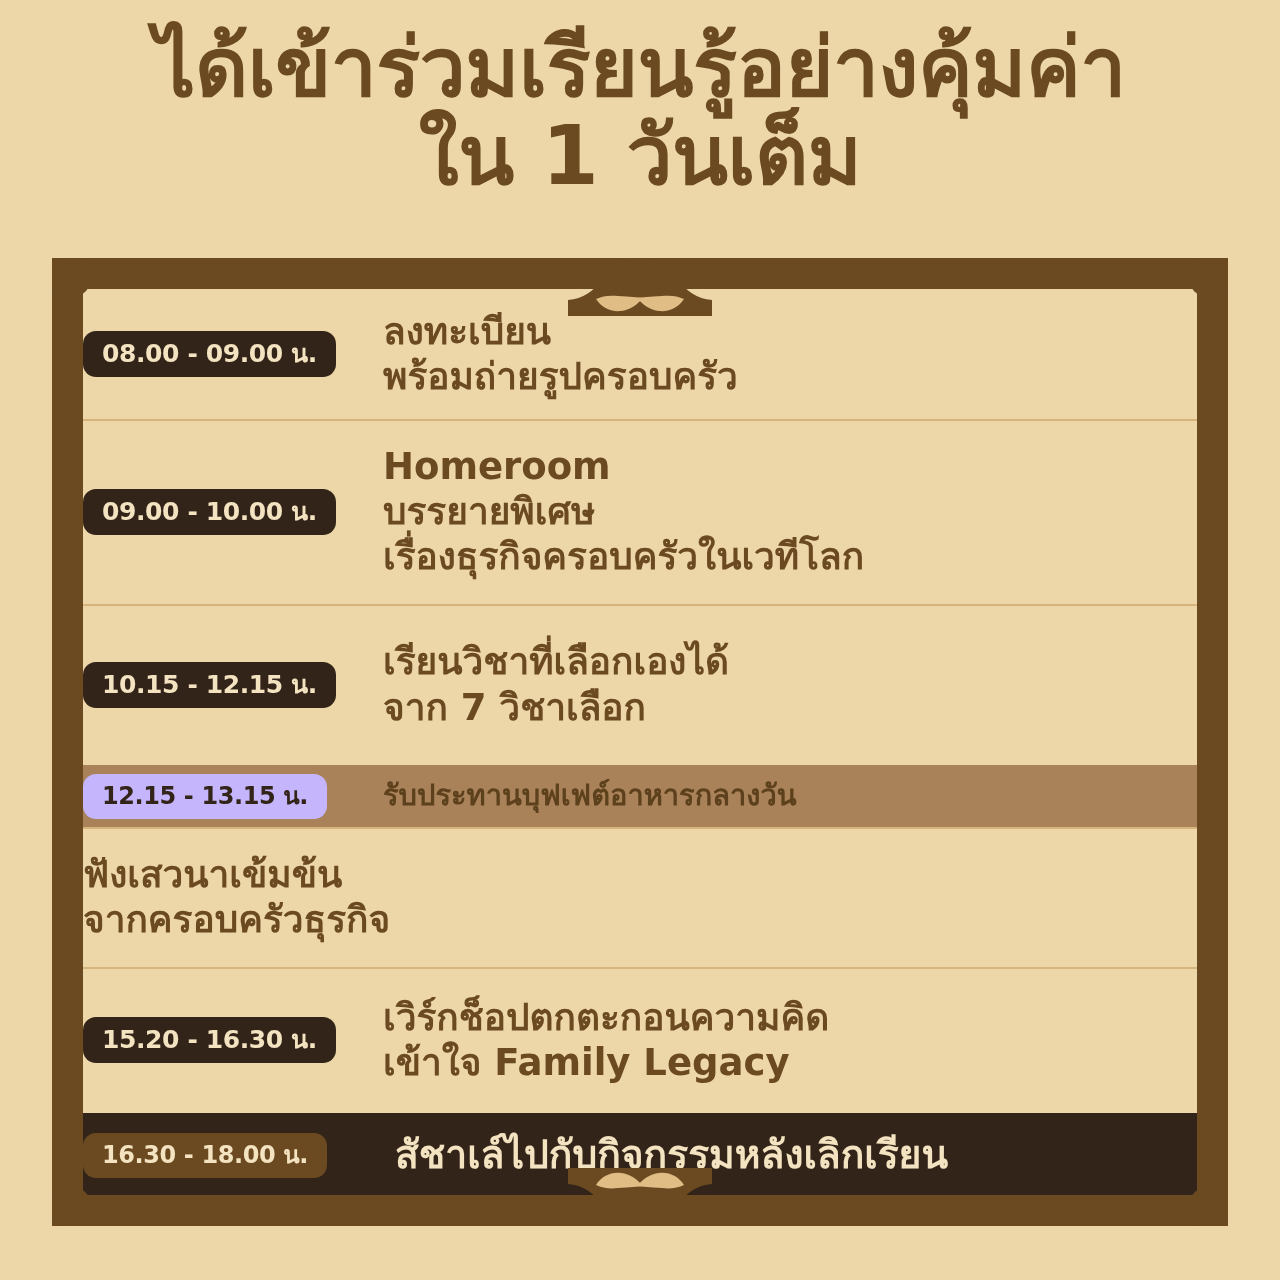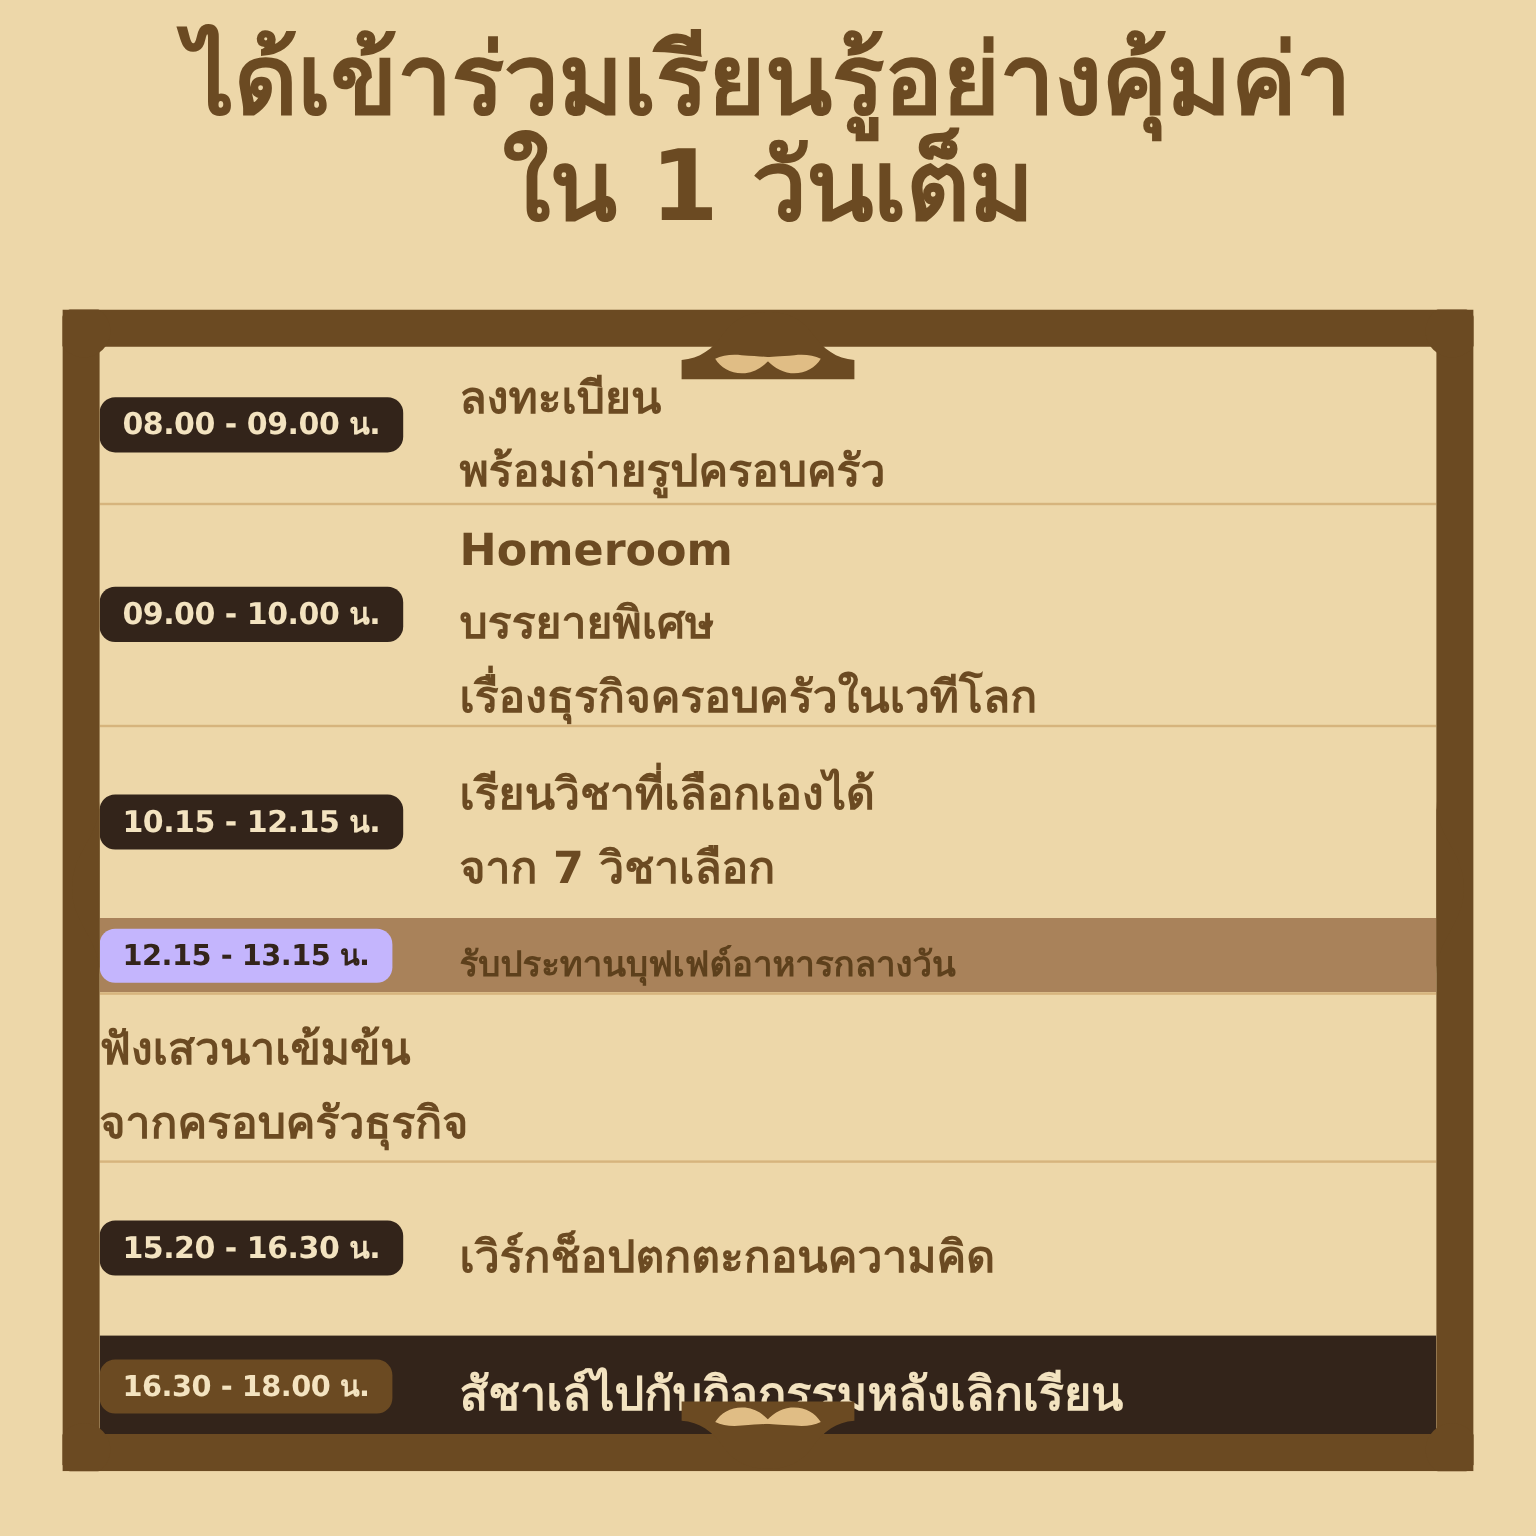--- a/index.html
+++ b/index.html
@@ -128,21 +128,20 @@
     flex: 1 1 auto;
     color: #6b4a22;
     font-weight: bold;
     font-size: 37px;
     line-height: 1.22;
     padding-right: 20px;
   }
   .row-desc .ln {
     display: block;
     white-space: nowrap;
-    margin-top: 16px;
   }
   .row.lunch .row-desc {
     color: #5d401c;
     font-size: 29px;
   }
   .row.party .row-desc {
     color: #f3e3c0;
     font-size: 39px;
   }
 </style>
@@ -198,23 +197,24 @@
           <span class="ln">ฟังเสวนาเข้มข้น</span>
           <span class="ln">จากครอบครัวธุรกิจ</span>
         </div>
       </div>
       <div class="row" style="height: 146px;">
         <div class="row-time-cell">
           <span class="time-badge">15.20 - 16.30 น.</span>
         </div>
         <div class="row-desc">
           <span class="ln">เวิร์กช็อปตกตะกอนความคิด</span>
-        </div>
-      </div>
-      <div class="row party" style="height: 84px;">
+          <span class="ln">เข้าใจ Family Legacy</span>
+        </div>
+      </div>
+      <div class="row party" style="height: 84px; gap: 12px;">
         <div class="row-time-cell">
           <span class="time-badge">16.30 - 18.00 น.</span>
         </div>
         <div class="row-desc">
           <span class="ln">สัชาเล์ไปกับกิจกรรมหลังเลิกเรียน</span>
         </div>
       </div>
     </div>
 
   <svg class="frame-svg" viewBox="0 0 1176 968" xmlns="http://www.w3.org/2000/svg">

